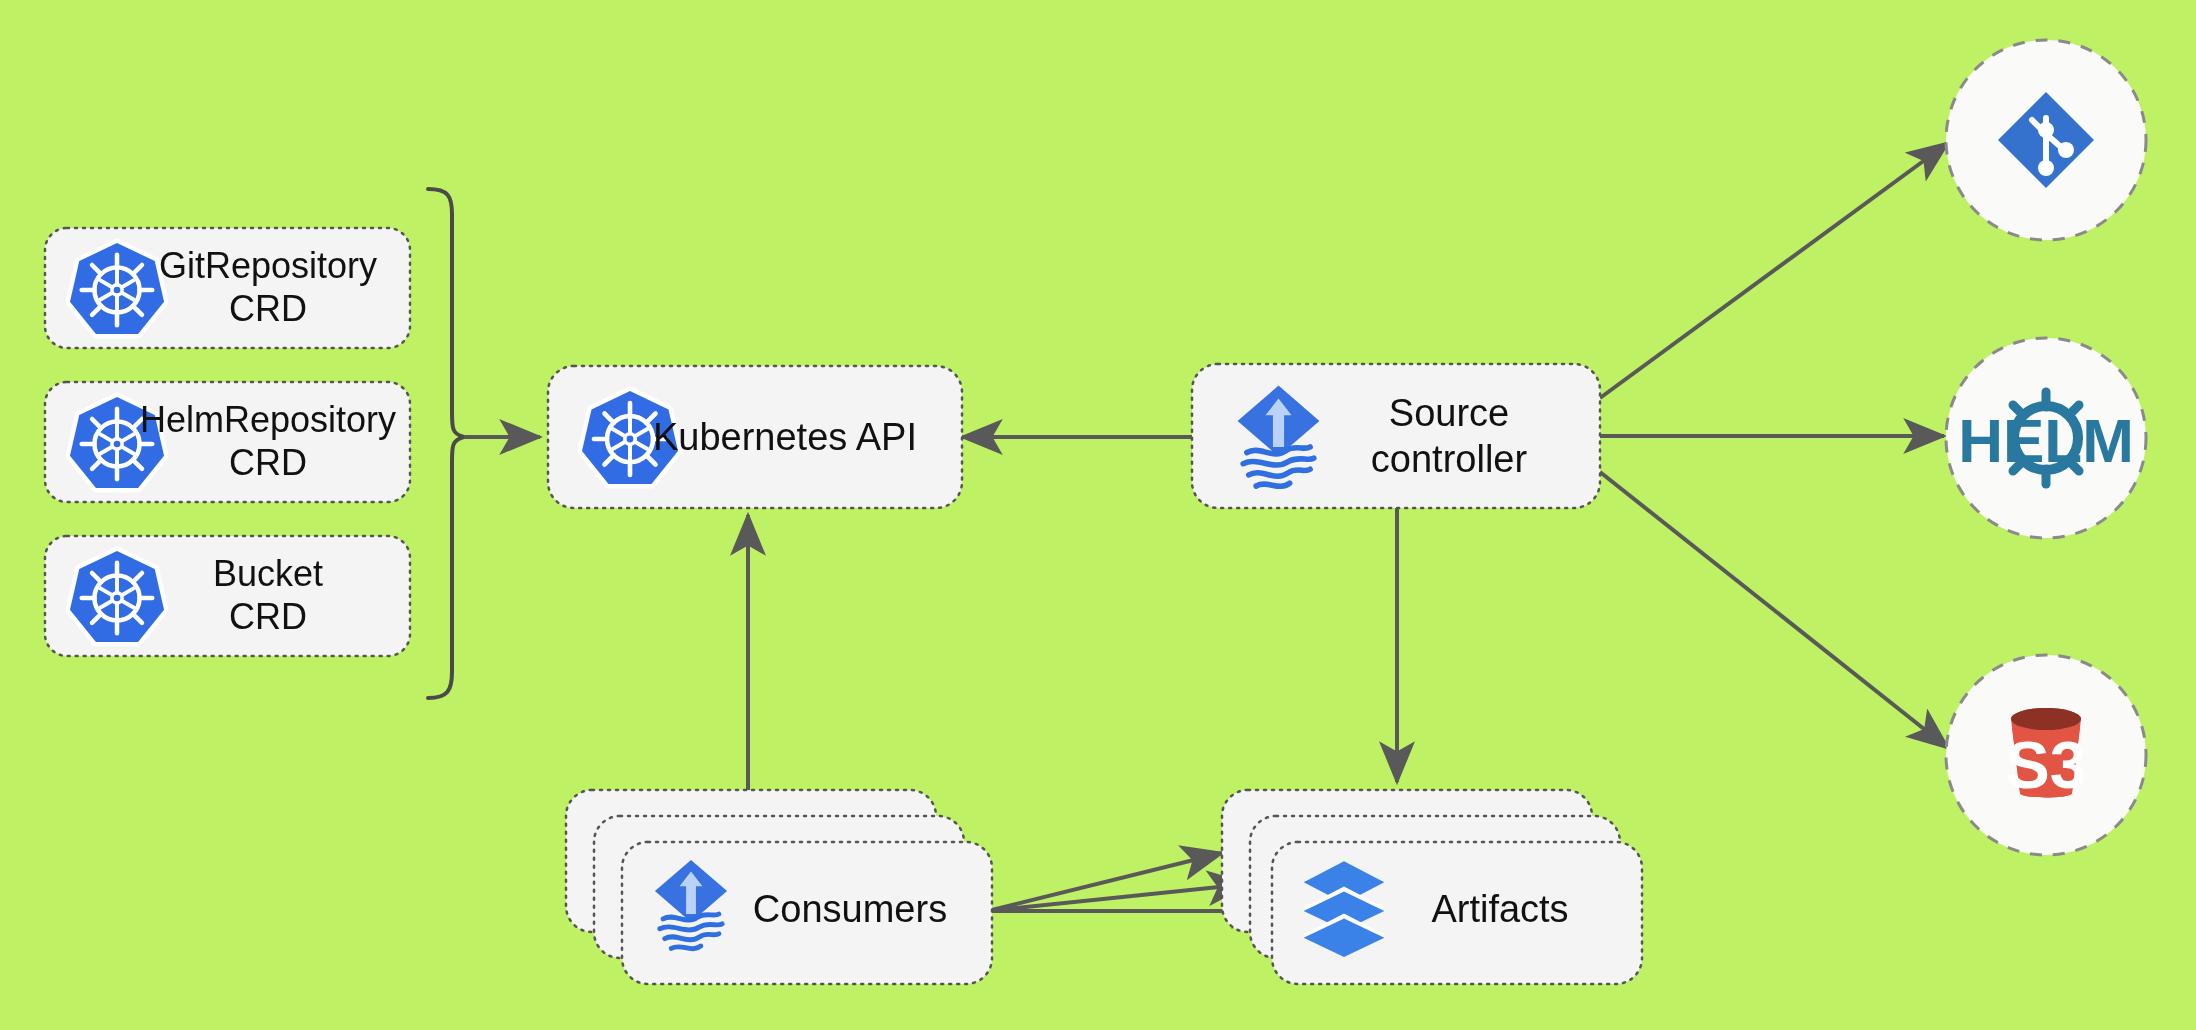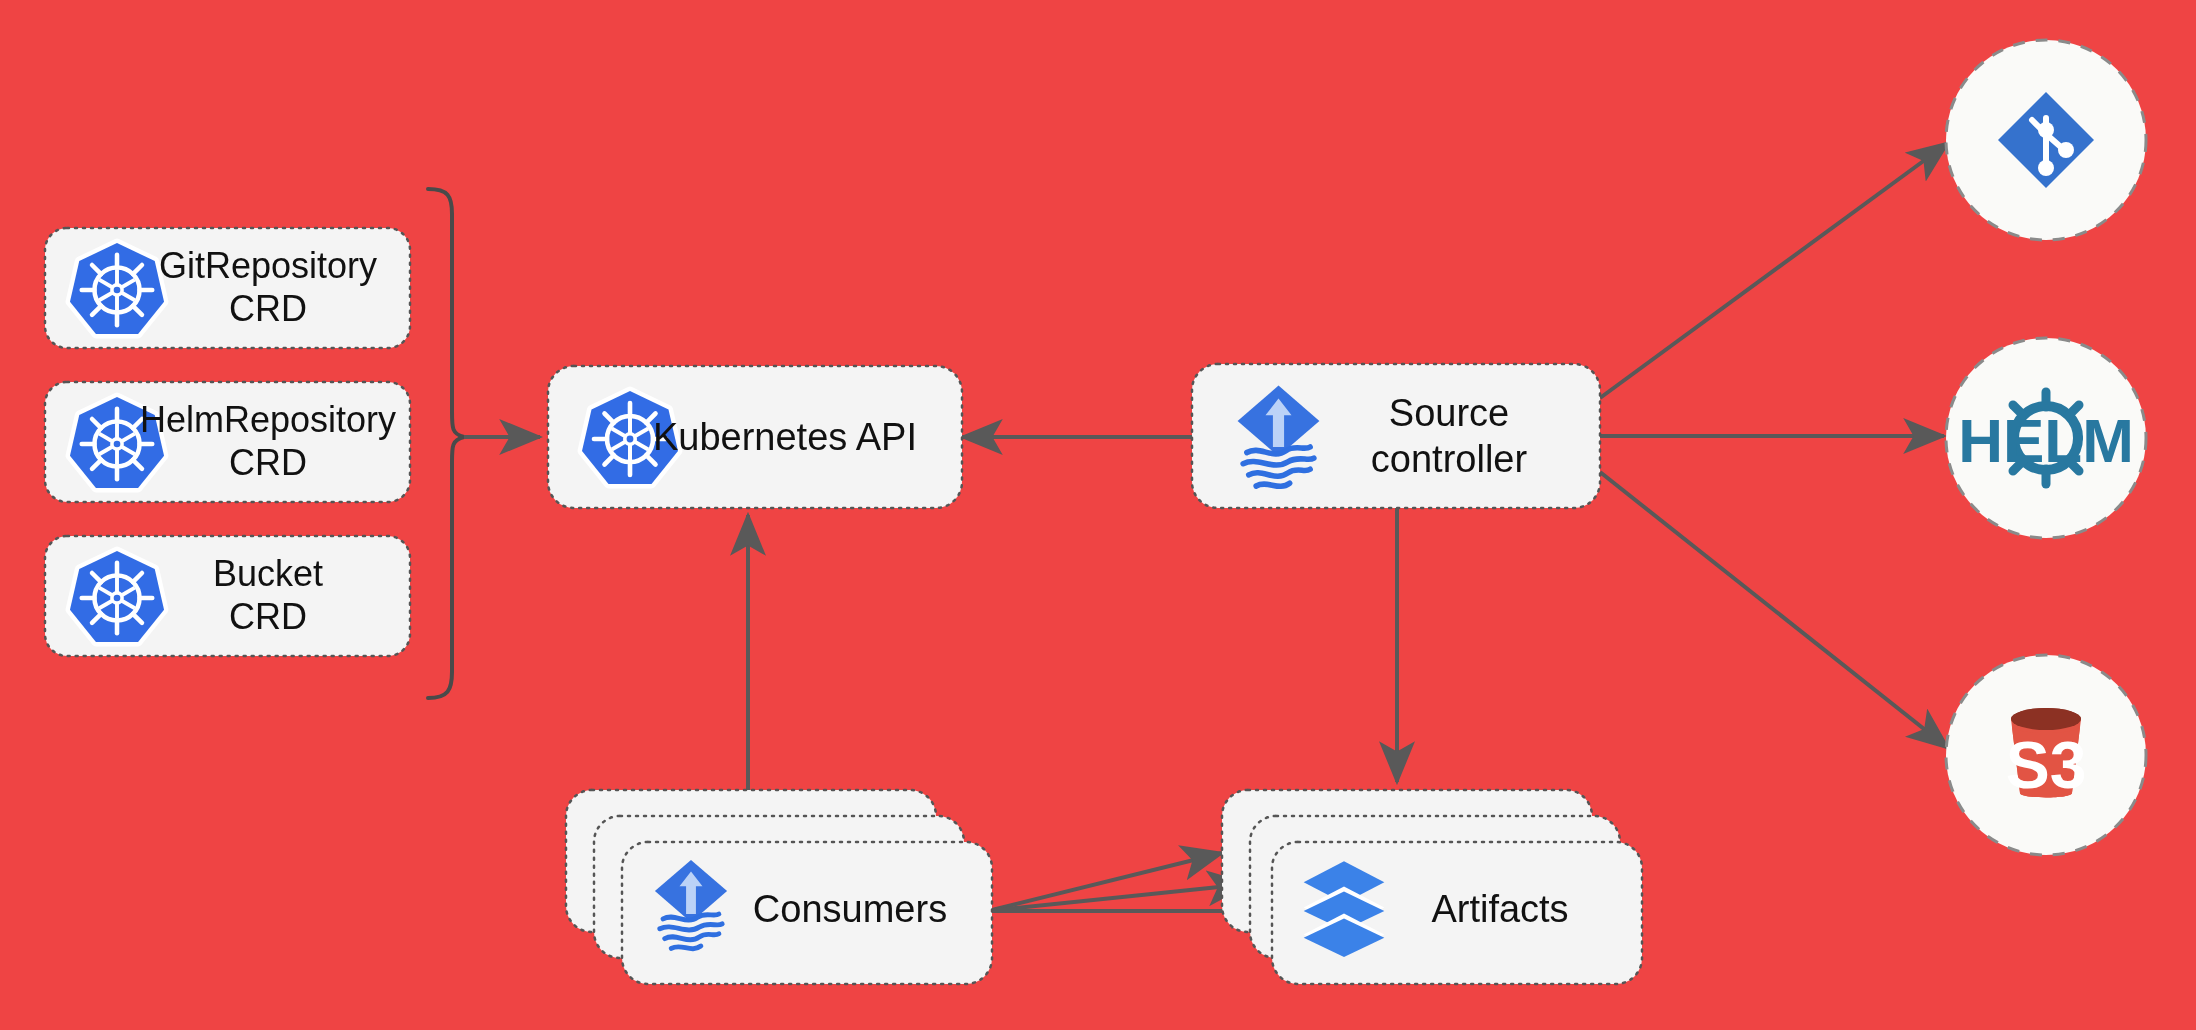--- a/index.html
+++ b/index.html
@@ -7,21 +7,21 @@
     padding: 0;
     background: #ffffff;
   }
   body {
     font-family: "Liberation Sans", sans-serif;
   }
   #stage {
     position: relative;
     width: 2196px;
     height: 1030px;
-    background: #ef4444;
+    background: #bef264;
     overflow: hidden;
   }
   #diagram {
     position: absolute;
     top: 0;
     left: 0;
     width: 2196px;
     height: 1030px;
     display: block;
   }

